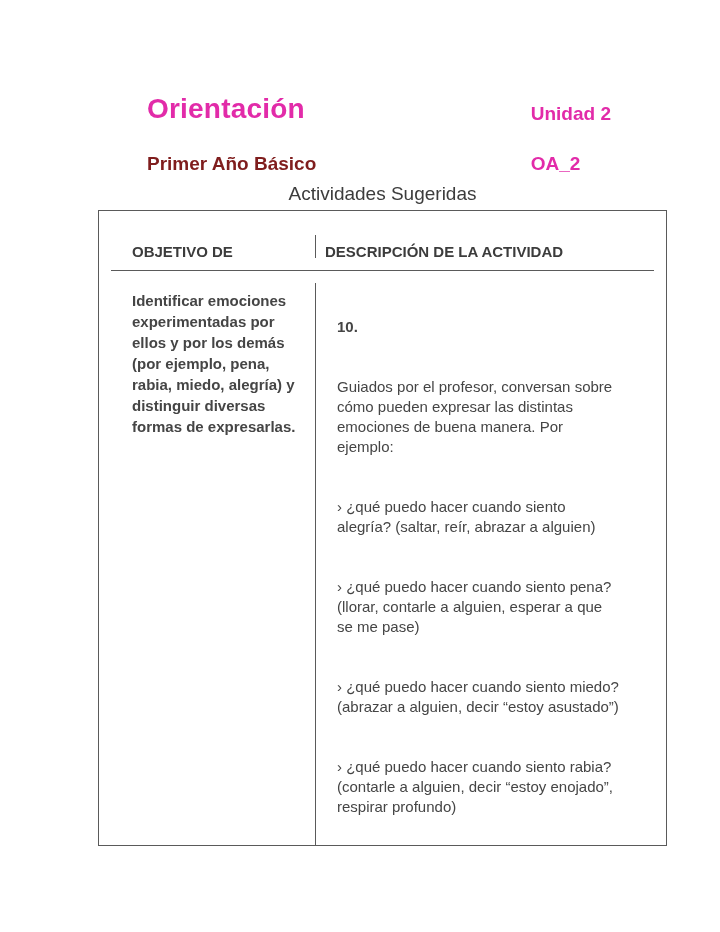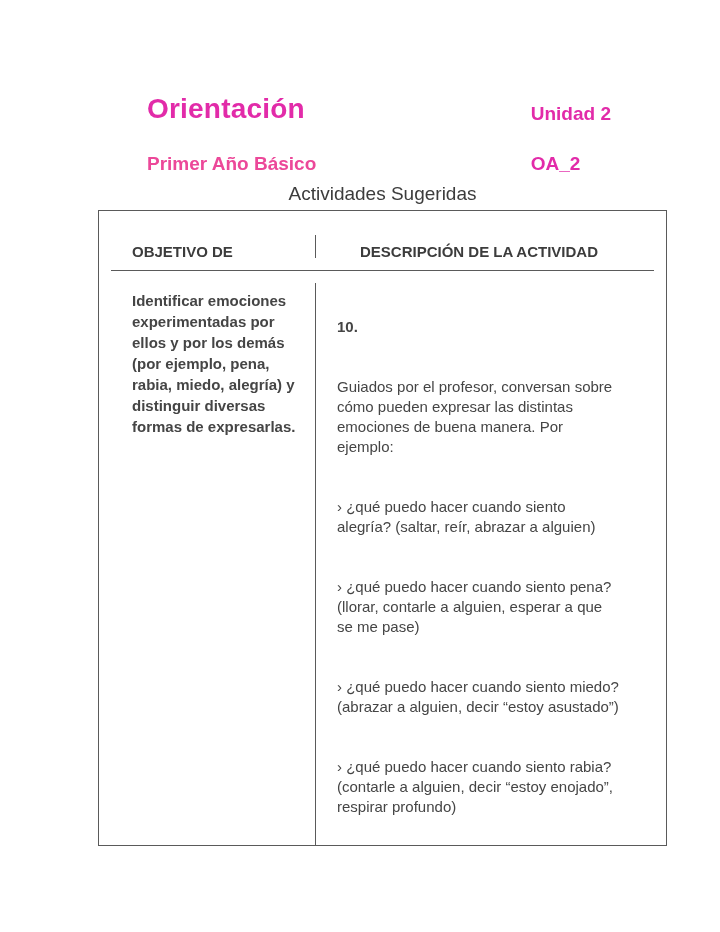--- a/index.html
+++ b/index.html
@@ -32,21 +32,21 @@
   .subject-title {
     font-size: 28px;
     font-weight: bold;
     color: var(--accent);
     line-height: 34px;
     letter-spacing: 0.2px;
   }
   .grade-subtitle {
     font-size: 19px;
     font-weight: bold;
-    color: #ec4899;
+    color: #7f1d1d;
     line-height: 24px;
     margin-top: 2px;
   }
   .doc-header-right {
     position: absolute;
     right: 109px;
     top: 53px;
     text-align: left;
   }
   .unit-label, .oa-label {
@@ -87,21 +87,21 @@
   .t-row.header-row { border-bottom: 1.5px solid var(--border); }
   .t-cell {
     padding: 6px 9px;
     font-size: 15px;
     line-height: 20px;
     color: var(--text);
     overflow: hidden;
   }
   .t-cell.col1 { border-right: 1.5px solid var(--border); }
   .th-cell { font-weight: bold; color: var(--heading); line-height: 21px; }
-  .th-center { text-align: center; }
+  .th-center { }
 
   .objective-cell {
     font-weight: bold;
     line-height: 21px;
     padding-top: 7px;
   }
   .activity-cell p { margin: 16px 0 11px 0; }
   .activity-number { font-weight: bold; }
   .activity-intro { margin-top: 2px; }
   .bullet { }

